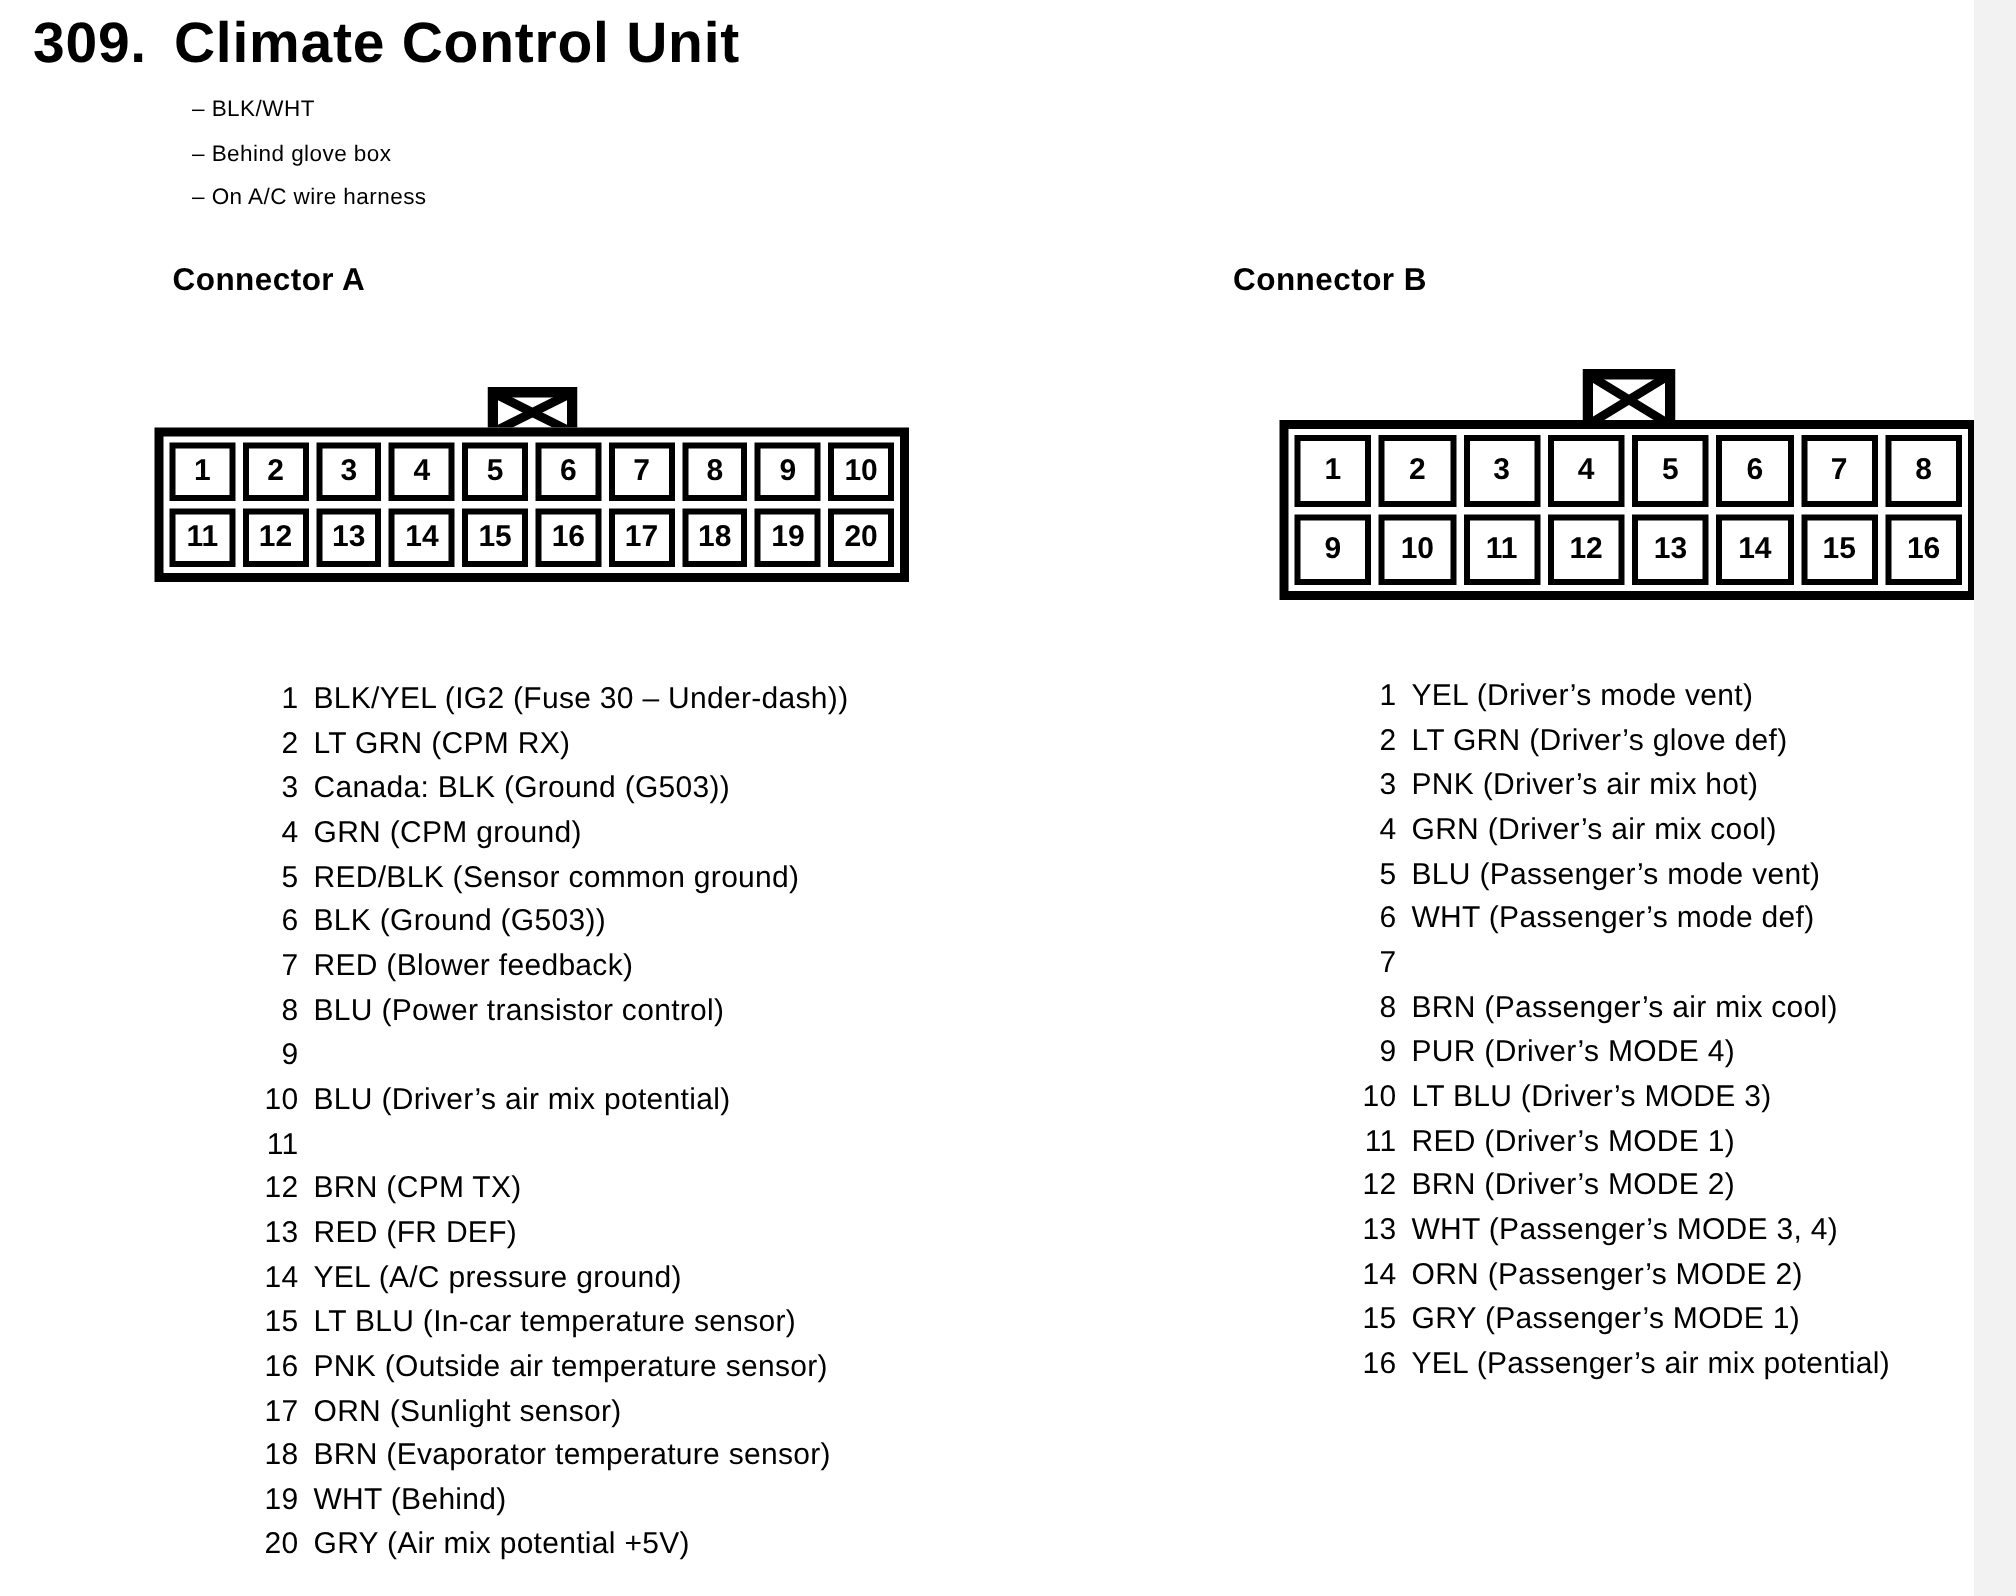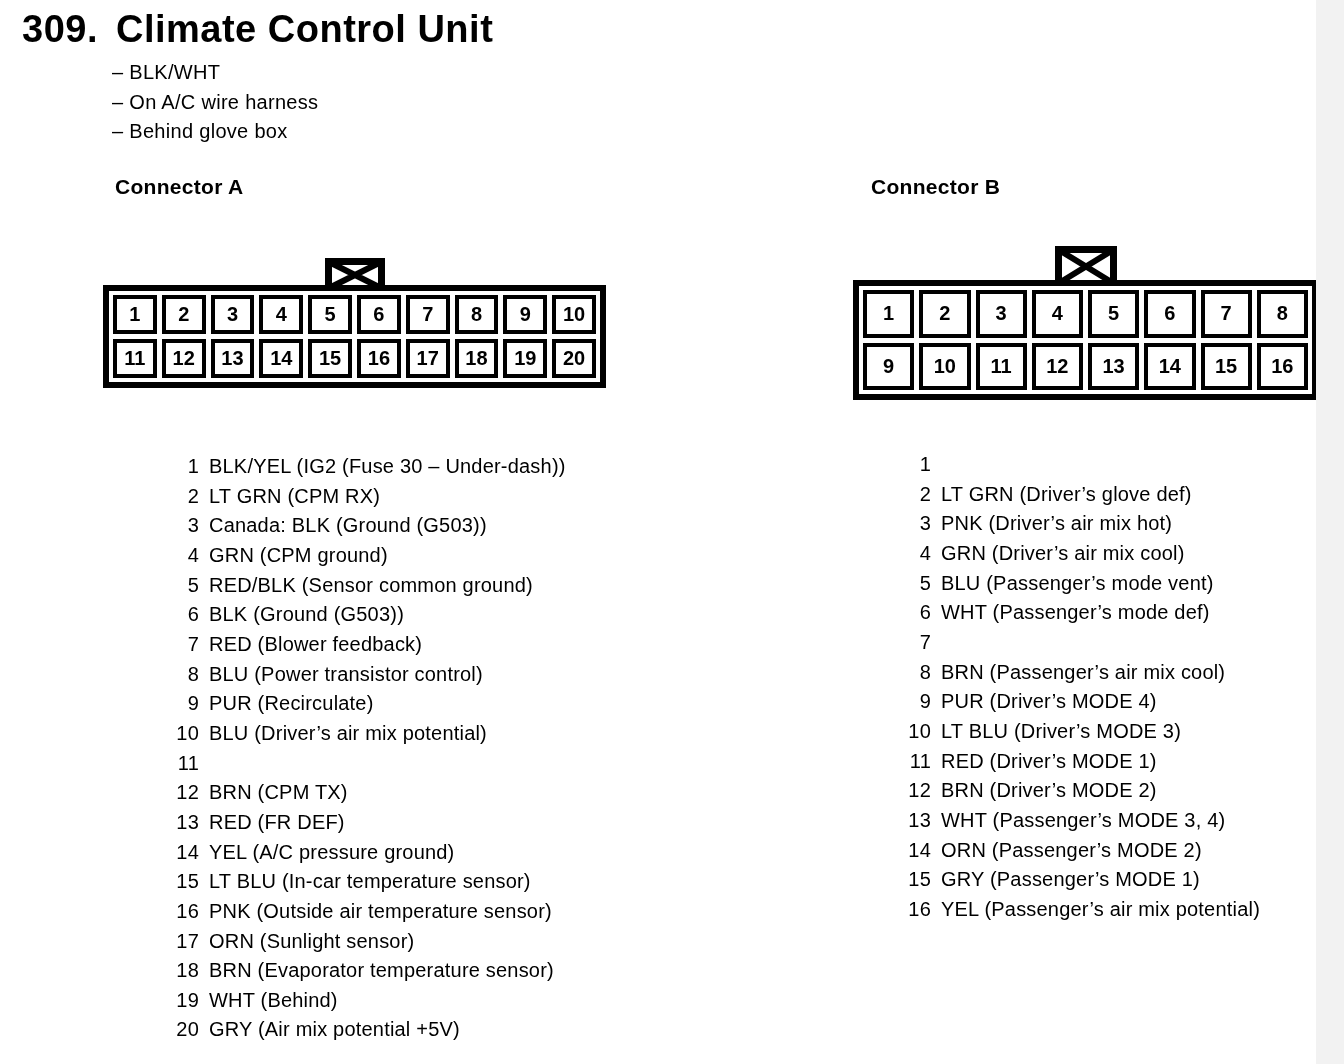--- a/index.html
+++ b/index.html
@@ -21,39 +21,39 @@
     font-size: 38px;
     font-weight: 700;
     letter-spacing: 0.5px;
     white-space: nowrap;
   }
   .titlebar .t-num { margin-right: 18px; }
 
   
   .notes {
     position: absolute;
-    left: 112px;
+    left: 128px;
     top: 58px;
-    font-size: 20px;
+    font-size: 15px;
     line-height: 29.5px;
     letter-spacing: 0.3px;
     white-space: nowrap;
   }
 
   
   .conn-label {
     position: absolute;
     top: 175px;
     margin: 0;
     font-size: 21px;
     font-weight: 700;
     letter-spacing: 0.3px;
   }
   .label-a { left: 115px; }
-  .label-b { left: 871px; }
+  .label-b { left: 822px; }
 
   
   .conn-wrap { position: absolute; }
   .wrap-a { left: 103px; top: 258px; width: 503px; height: 130px; }
   .wrap-b { left: 853px; top: 246px; width: 465px; height: 155px; }
 
   .tab {
     position: absolute;
     left: 50%;
     top: 0;
@@ -121,23 +121,23 @@
 <main class="page">
 
   <header class="titlebar">
     <span class="t-num">309.</span><span class="t-txt">Climate Control Unit</span>
   </header>
 
   <div class="notes">
 
       <div class="note">– BLK/WHT</div>
 
+      <div class="note">– Behind glove box</div>
+
       <div class="note">– On A/C wire harness</div>
-
-      <div class="note">– Behind glove box</div>
     </div>
 
   <h2 class="conn-label label-a">Connector A</h2>
   <h2 class="conn-label label-b">Connector B</h2>
 
   <div class="conn-wrap wrap-a">
     <svg class="tab tab-a" viewBox="0 0 60 34" preserveAspectRatio="none">
       <rect x="3.5" y="3.5" width="53" height="27" fill="#ffffff" stroke="#000000" stroke-width="7"></rect>
       <path d="M4 4 L56 30 M56 4 L4 30" stroke="#000000" stroke-width="6" fill="none"></path>
     </svg>
@@ -263,21 +263,20 @@
         <span class="pin-desc">RED (Blower feedback)</span>
       </div>
 
       <div class="pin-row">
         <span class="pin-num">8</span>
         <span class="pin-desc">BLU (Power transistor control)</span>
       </div>
 
       <div class="pin-row">
         <span class="pin-num">9</span>
-        <span class="pin-desc">PUR (Recirculate)</span>
       </div>
 
       <div class="pin-row">
         <span class="pin-num">10</span>
         <span class="pin-desc">BLU (Driver’s air mix potential)</span>
       </div>
 
       <div class="pin-row">
         <span class="pin-num">11</span>
       </div>
@@ -325,20 +324,21 @@
       <div class="pin-row">
         <span class="pin-num">20</span>
         <span class="pin-desc">GRY (Air mix potential +5V)</span>
       </div>
     </div>
 
   <div class="pin-list list-b">
 
       <div class="pin-row">
         <span class="pin-num">1</span>
+        <span class="pin-desc">YEL (Driver’s mode vent)</span>
       </div>
 
       <div class="pin-row">
         <span class="pin-num">2</span>
         <span class="pin-desc">LT GRN (Driver’s glove def)</span>
       </div>
 
       <div class="pin-row">
         <span class="pin-num">3</span>
         <span class="pin-desc">PNK (Driver’s air mix hot)</span>

